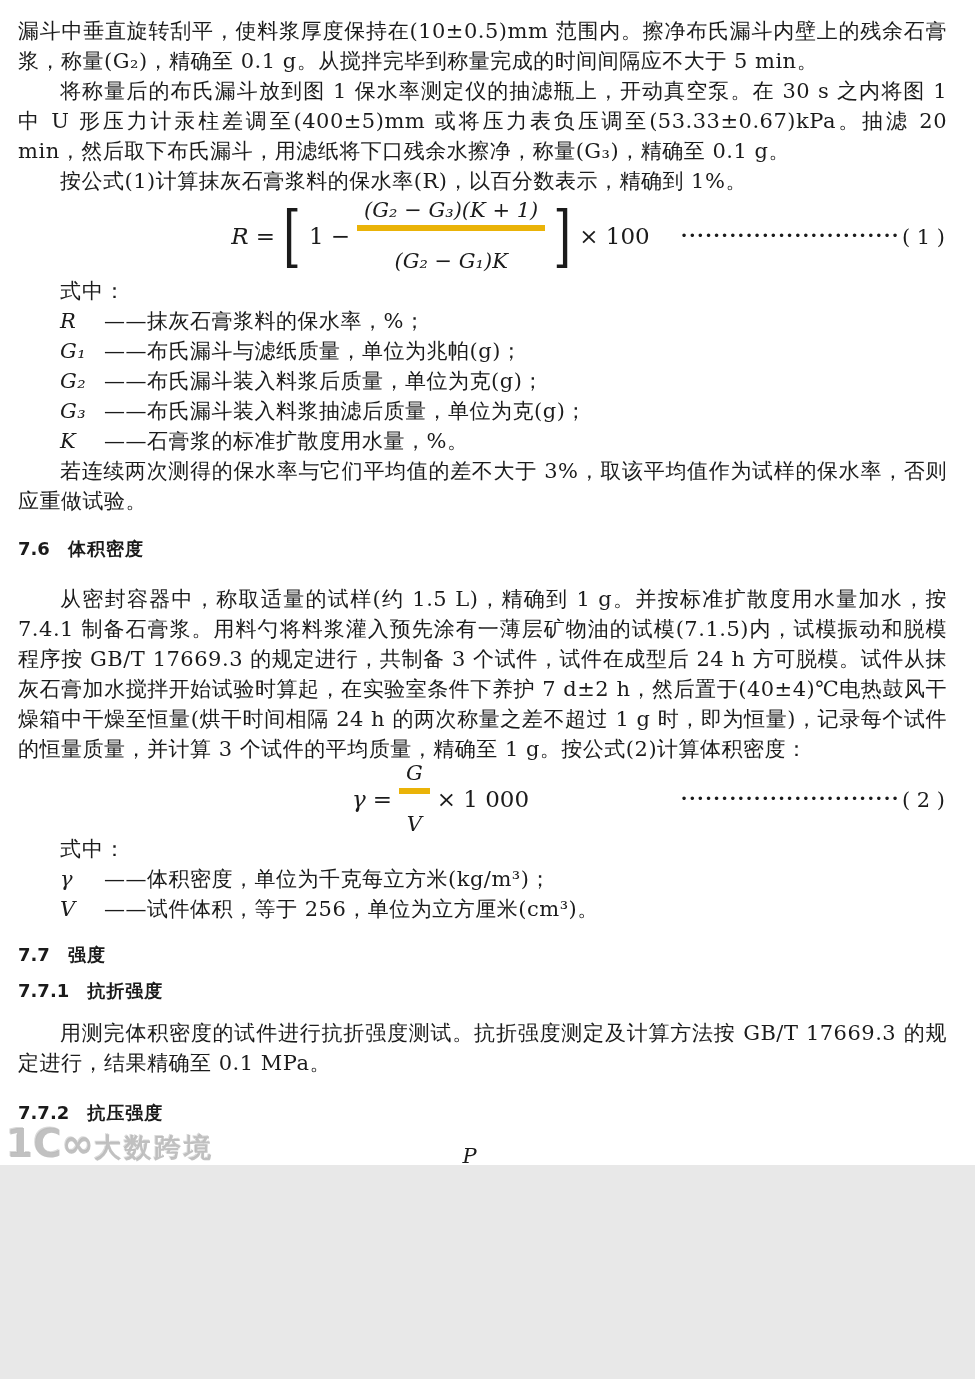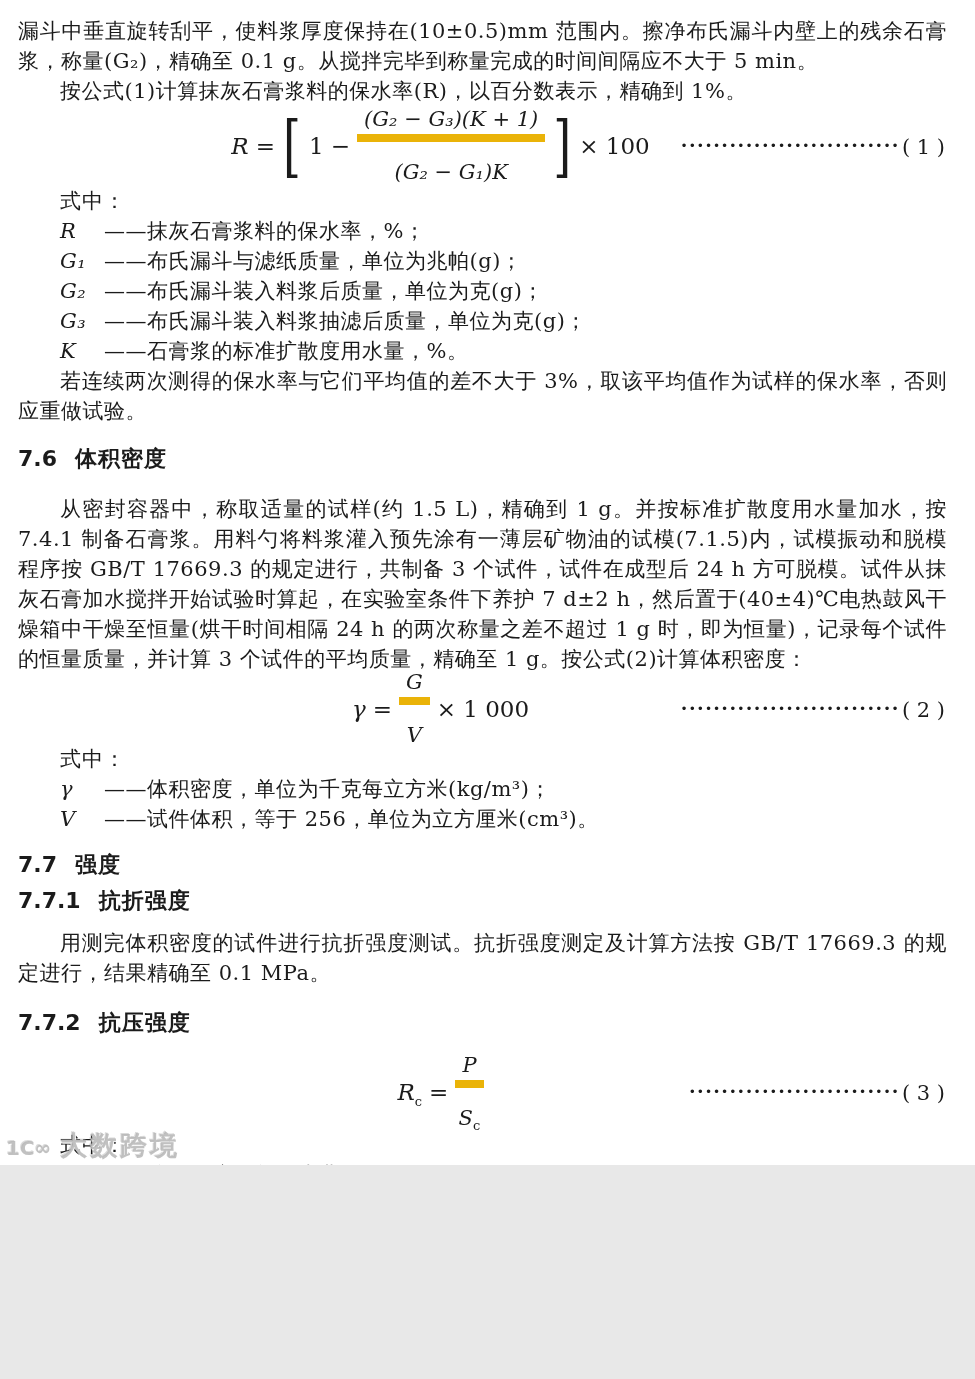--- a/index.html
+++ b/index.html
@@ -16,21 +16,21 @@
     line-height: 30px;
     padding: 16px 28px 0 18px;
     overflow: hidden;
   }
   .body-text { text-align: justify; letter-spacing: 0.5px; }
   .indent { text-indent: 2em; }
 
   .sec-heading {
     font-family: "DejaVu Sans", "Liberation Sans", sans-serif;
     font-weight: bold;
-    font-size: 22px;
+    font-size: 18px;
     line-height: 26px;
     letter-spacing: 1px;
   }
   .sec-heading .h-num { margin-right: 18px; letter-spacing: 0; }
   .h76 { margin-top: 20px; margin-bottom: 22px; }
   .h77 { margin-top: 18px; margin-bottom: 6px; }
   .h771 { margin-top: 10px; margin-bottom: 14px; }
   .h772 { margin-top: 22px; margin-bottom: 18px; }
 
   
@@ -48,21 +48,21 @@
     align-items: center;
     gap: 7px;
     transform: translateX(-42px);
     font-size: 23px;
     line-height: 1;
     white-space: nowrap;
   }
   .f-var { font-style: italic; }
   .f-op { font-style: normal; }
   .frac { display: inline-block; text-align: center; vertical-align: middle; font-size: 21px; }
-  .frac-num { display: block; border-bottom: 8px solid #eab308; padding: 0 7px 4px; }
+  .frac-num { display: block; border-bottom: 6px solid #eab308; padding: 0 7px 4px; }
   .frac-den { display: block; padding-top: 20px; }
   .f-bracket {
     font-family: "DejaVu Serif", serif;
     font-size: 46px;
     font-weight: normal;
     transform: scaleY(1.45);
     display: inline-block;
     line-height: 1;
     margin: 0 1px;
   }
@@ -102,28 +102,29 @@
     left: 6px;
     bottom: 2px;
     font-family: "DejaVu Sans", "Liberation Sans", sans-serif;
     font-weight: bold;
     font-size: 27px;
     letter-spacing: 3px;
     color: rgba(182, 182, 182, 0.85);
     text-shadow: 1px 1px 0 rgba(255,255,255,0.9), -1px -1px 0 rgba(150,150,150,0.35);
     white-space: nowrap;
   }
-  .wm-icon { margin-right: 9px; letter-spacing: 0; font-size: 20px; }
+  .wm-icon { margin-right: 0; letter-spacing: 0; font-size: 39px; }
 </style>
 </head>
 <body>
 
 <div class="page">
 
   <p class="body-text">漏斗中垂直旋转刮平，使料浆厚度保持在(10±0.5)mm 范围内。擦净布氏漏斗内壁上的残余石膏浆，称量(G₂)，精确至 0.1 g。从搅拌完毕到称量完成的时间间隔应不大于 5 min。</p>
+  <p class="body-text indent">将称量后的布氏漏斗放到图 1 保水率测定仪的抽滤瓶上，开动真空泵。在 30 s 之内将图 1 中 U 形压力计汞柱差调至(400±5)mm 或将压力表负压调至(53.33±0.67)kPa。抽滤 20 min，然后取下布氏漏斗，用滤纸将下口残余水擦净，称量(G₃)，精确至 0.1 g。</p>
   <p class="body-text indent">按公式(1)计算抹灰石膏浆料的保水率(R)，以百分数表示，精确到 1%。</p>
 
   <div class="formula-row fr1">
     <div class="f-body">
       <span class="f-var">R</span>
       <span class="f-op">=</span>
       <span class="f-bracket">[</span>
       <span class="f-op">1 −</span>
       <span class="frac">
         <span class="frac-num f-var">(G₂ − G₃)(K + 1)</span>

